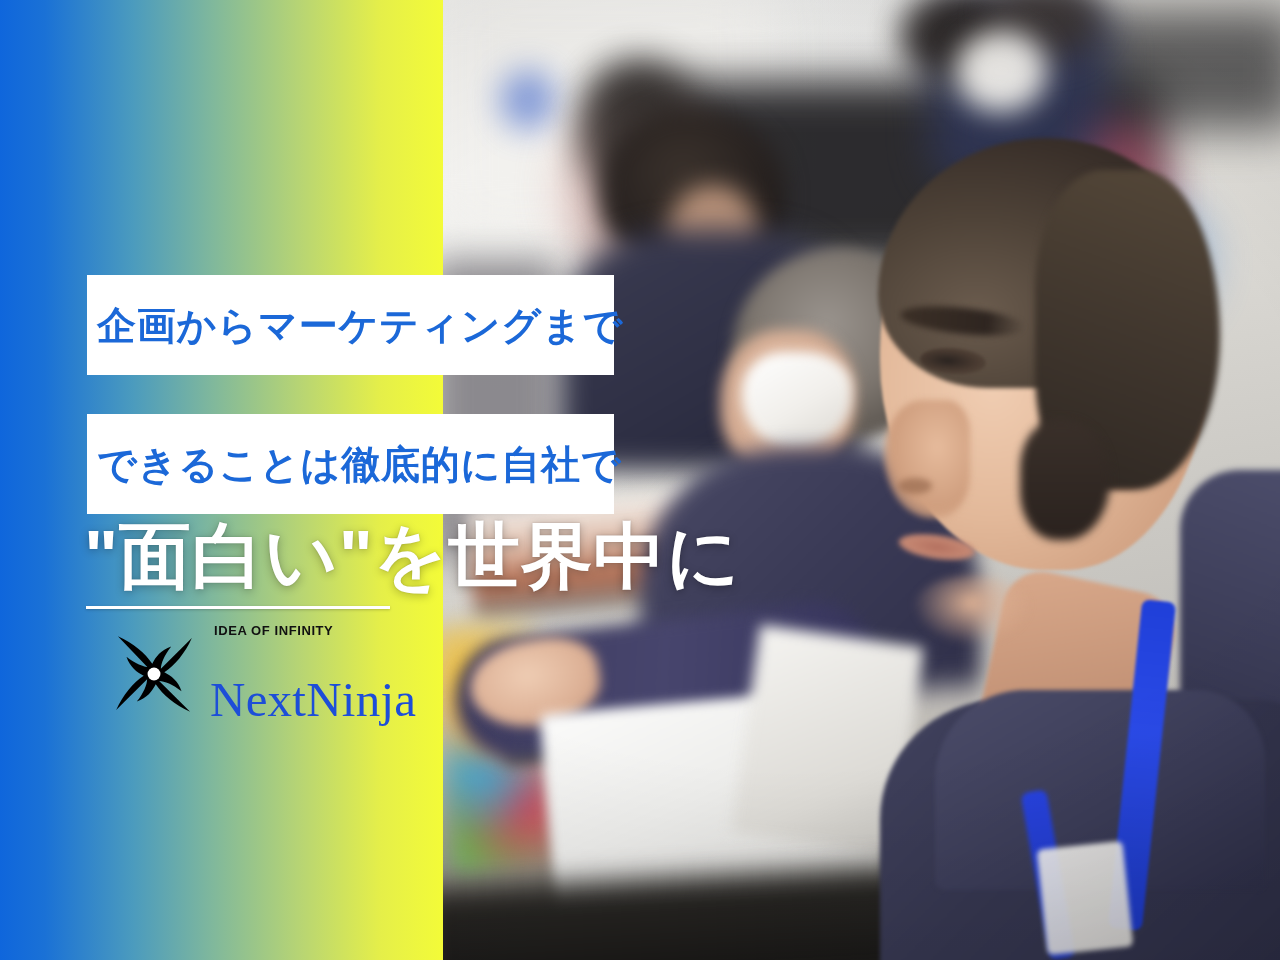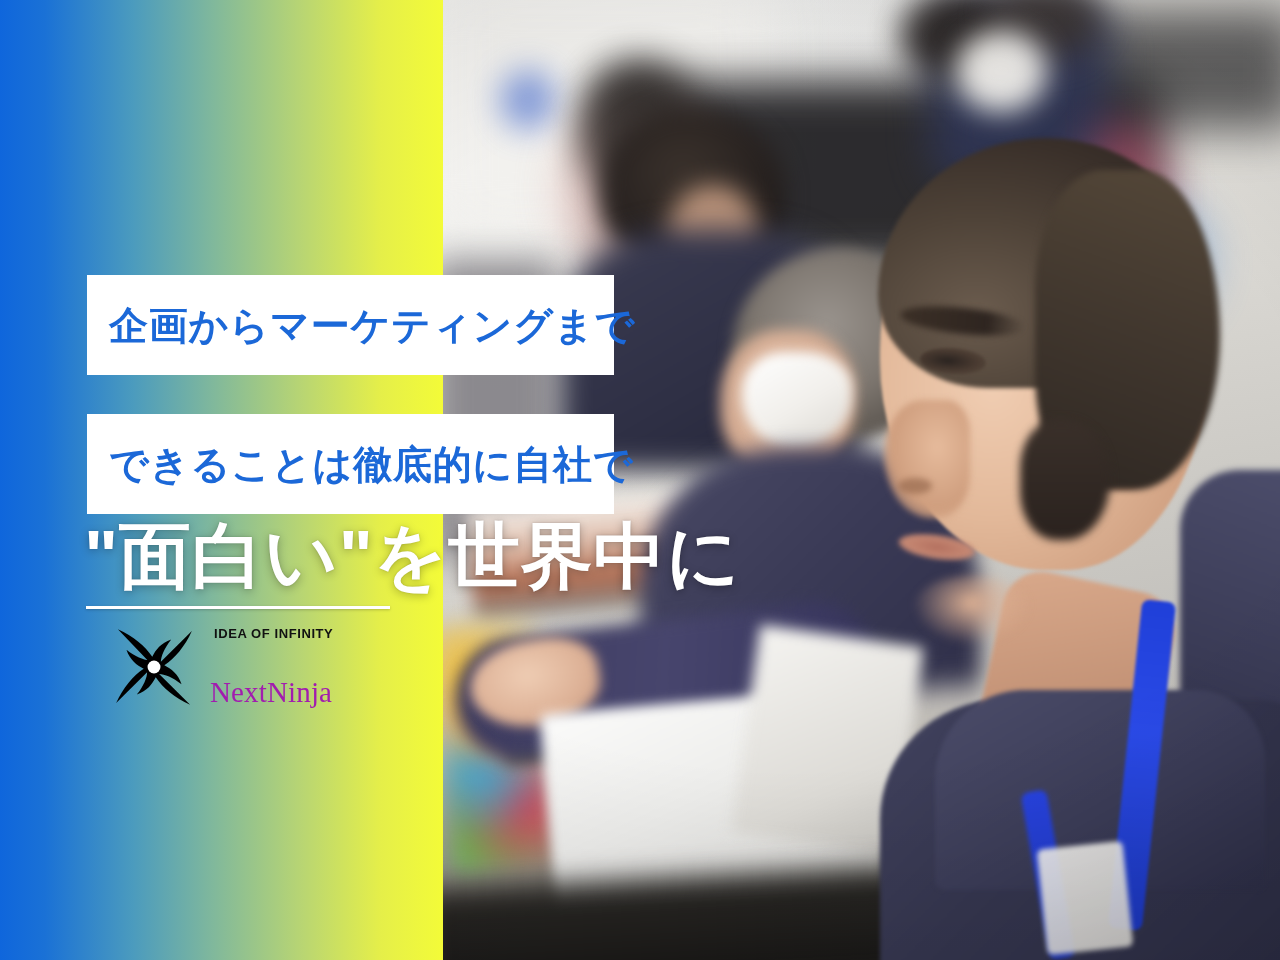--- a/index.html
+++ b/index.html
@@ -421,21 +421,21 @@
     position: absolute;
     left: 87px;
     top: 275px;
     width: 527px;
   }
   .txt-box {
     background: #ffffff;
     height: 100px;
     display: flex;
     align-items: center;
-    padding-left: 22px;
+    padding-left: 10px;
     box-sizing: border-box;
   }
   .txt-box + .txt-box { margin-top: 39px; }
   .txt-box span {
     color: #1b68d8;
     font-size: 39px;
     font-weight: bold;
     letter-spacing: 0.02em;
     line-height: 1;
     white-space: nowrap;
@@ -479,22 +479,22 @@
   .logo-tagline {
     color: #111111;
     font-size: 13px;
     font-weight: bold;
     letter-spacing: 0.045em;
     line-height: 1;
     margin-left: 4px;
   }
   .logo-name {
     font-family: "Liberation Serif", serif;
-    color: #a21caf;
-    font-size: 29px;
+    color: #1d4ed8;
+    font-size: 49px;
     line-height: 1;
     letter-spacing: 0.005em;
     margin-top: 2px;
   }
 </style>
 </head>
 <body>
 
 <div class="stage">
 

